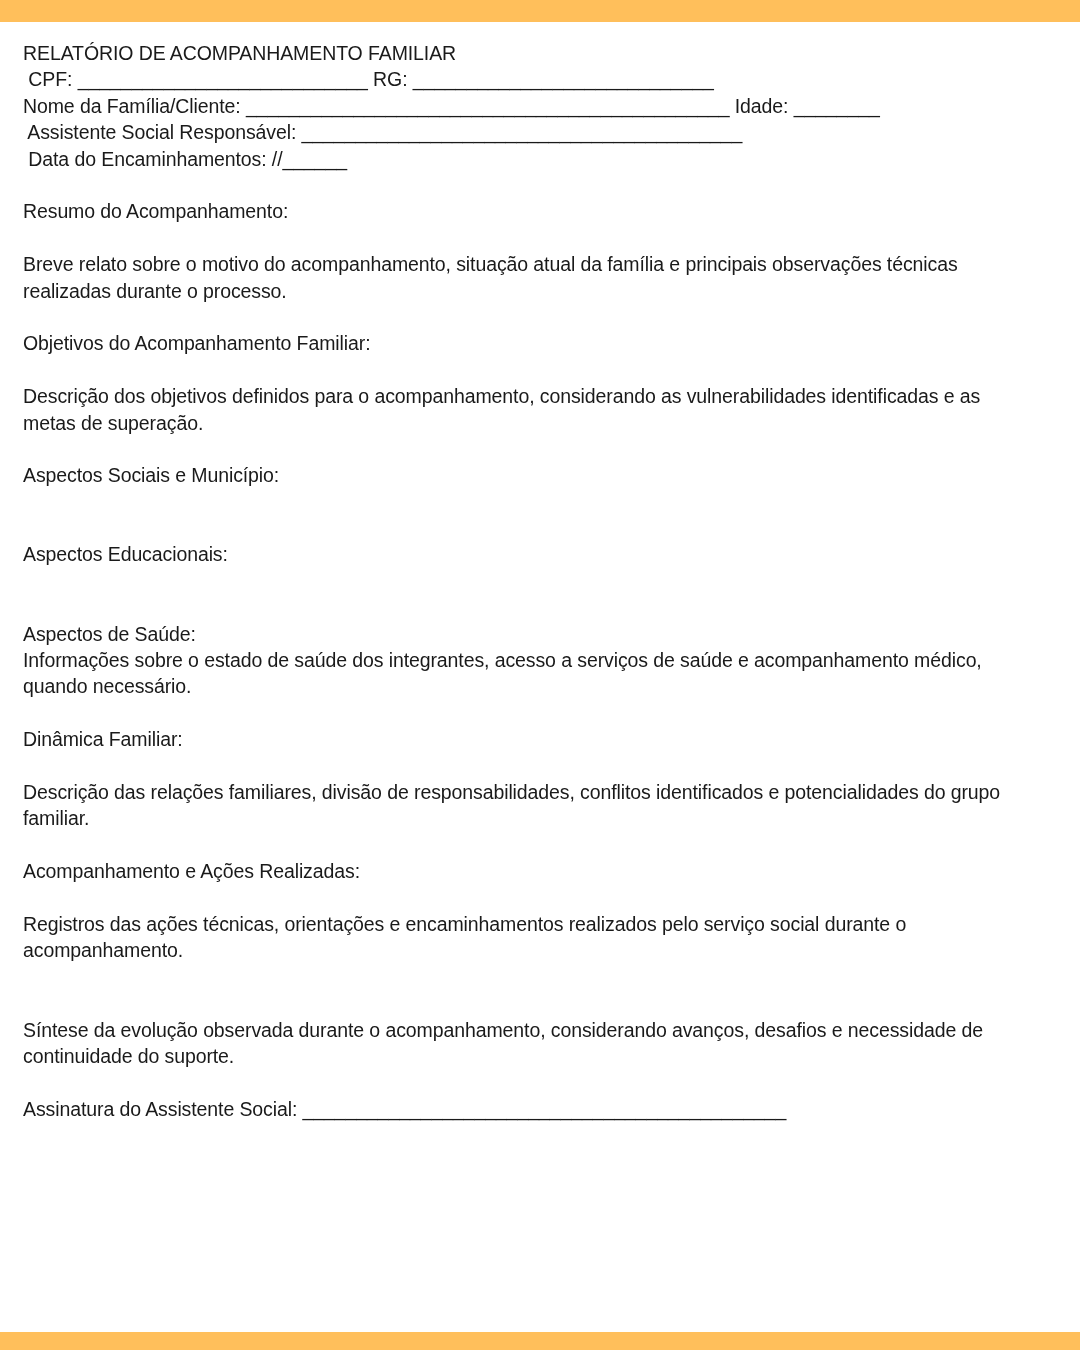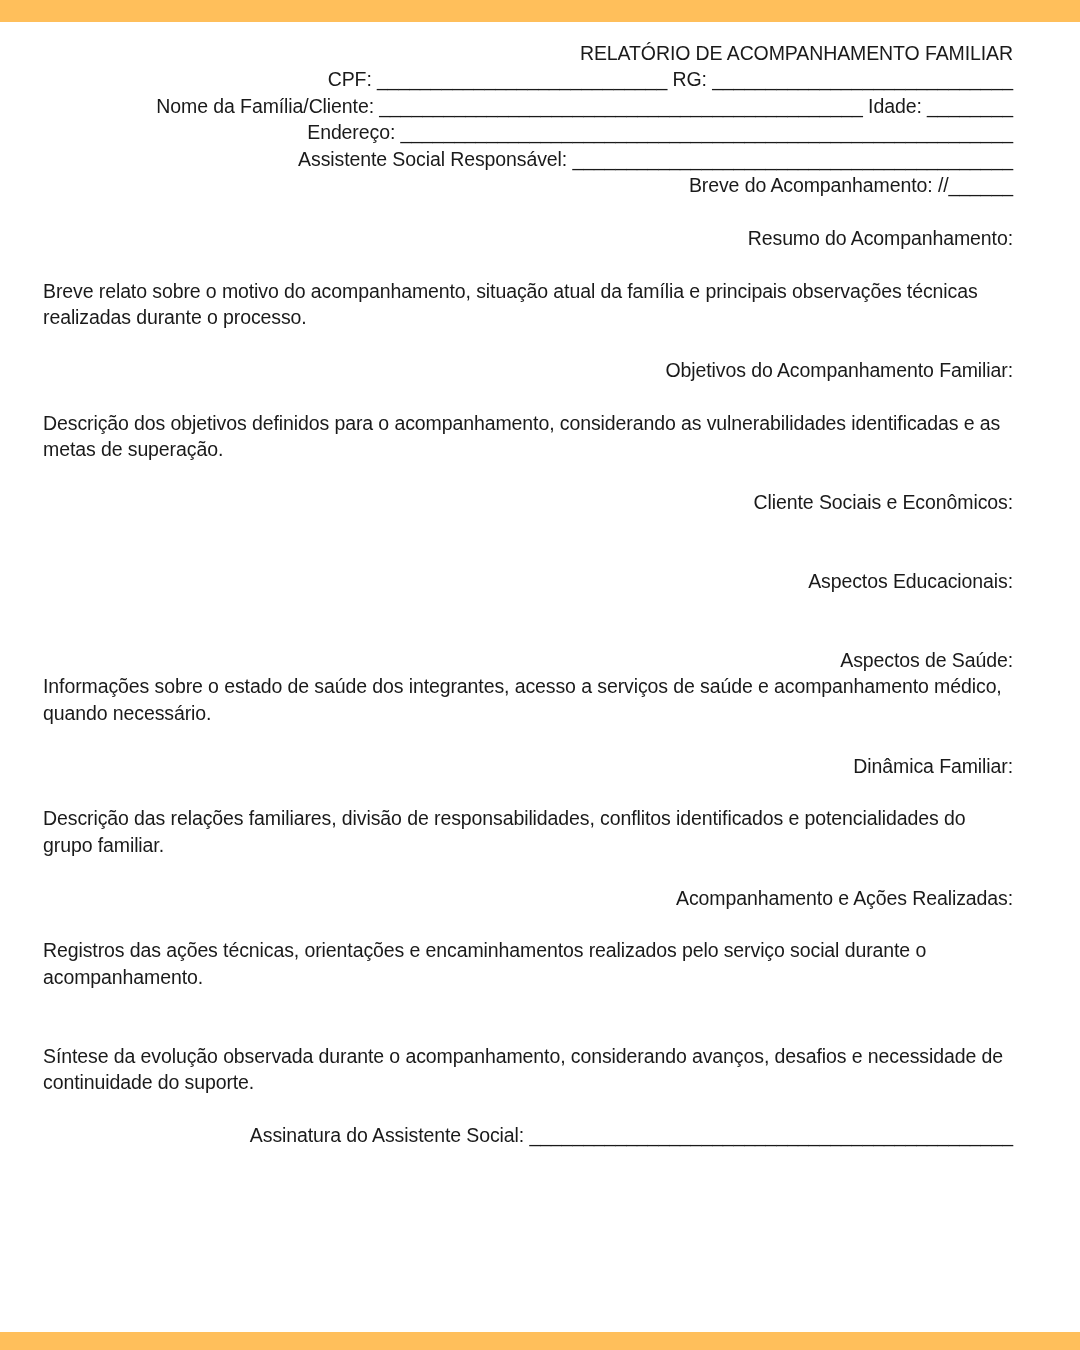--- a/index.html
+++ b/index.html
@@ -9,49 +9,48 @@
       font-family: "Liberation Sans", "DejaVu Sans", sans-serif;
       color: #1a1a1a;
     }
     .bar { position: absolute; left: 0; width: 1080px; background: #FFBF5B; }
     .bar.top { top: 0; height: 22px; }
     .bar.bottom { top: 1332px; height: 18px; }
     .doc {
       position: absolute; left: 23px; top: 40px; width: 990px;
       font-size: 19.5px; line-height: 26.4px; letter-spacing: -0.1px;
     }
-    .line { white-space: pre; height: 26.4px; text-align: right; }
+    .line { white-space: pre; height: 26.4px; }
     .blank { height: 26.4px; }
-    .para { white-space: normal; margin-left: 20px; }
+    .para { white-space: normal; }
   </style>
 </head>
 <body>
 
 <div class="bar top"></div>
 
 <div class="doc">
   <div class="line">RELATÓRIO DE ACOMPANHAMENTO FAMILIAR</div>
   <div class="line"> CPF: ___________________________ RG: ____________________________</div>
   <div class="line">Nome da Família/Cliente: _____________________________________________ Idade: ________</div>
-  <div class="line"> Endereço: _________________________________________________________</div>
   <div class="line"> Assistente Social Responsável: _________________________________________</div>
-  <div class="line"> Breve do Acompanhamento: //______</div>
+  <div class="line"> Data do Encaminhamentos: //______</div>
   <div class="blank"></div>
 
   <div class="line">Resumo do Acompanhamento:</div>
   <div class="blank"></div>
   <div class="para">Breve relato sobre o motivo do acompanhamento, situação atual da família e principais observações técnicas realizadas durante o processo.</div>
   <div class="blank"></div>
 
   <div class="line">Objetivos do Acompanhamento Familiar:</div>
   <div class="blank"></div>
   <div class="para">Descrição dos objetivos definidos para o acompanhamento, considerando as vulnerabilidades identificadas e as metas de superação.</div>
   <div class="blank"></div>
 
-  <div class="line">Cliente Sociais e Econômicos:</div>
+  <div class="line">Aspectos Sociais e Município:</div>
   <div class="blank"></div>
   <div class="blank"></div>
 
   <div class="line">Aspectos Educacionais:</div>
   <div class="blank"></div>
   <div class="blank"></div>
 
   <div class="line">Aspectos de Saúde:</div>
   <div class="para">Informações sobre o estado de saúde dos integrantes, acesso a serviços de saúde e acompanhamento médico, quando necessário.</div>
   <div class="blank"></div>

